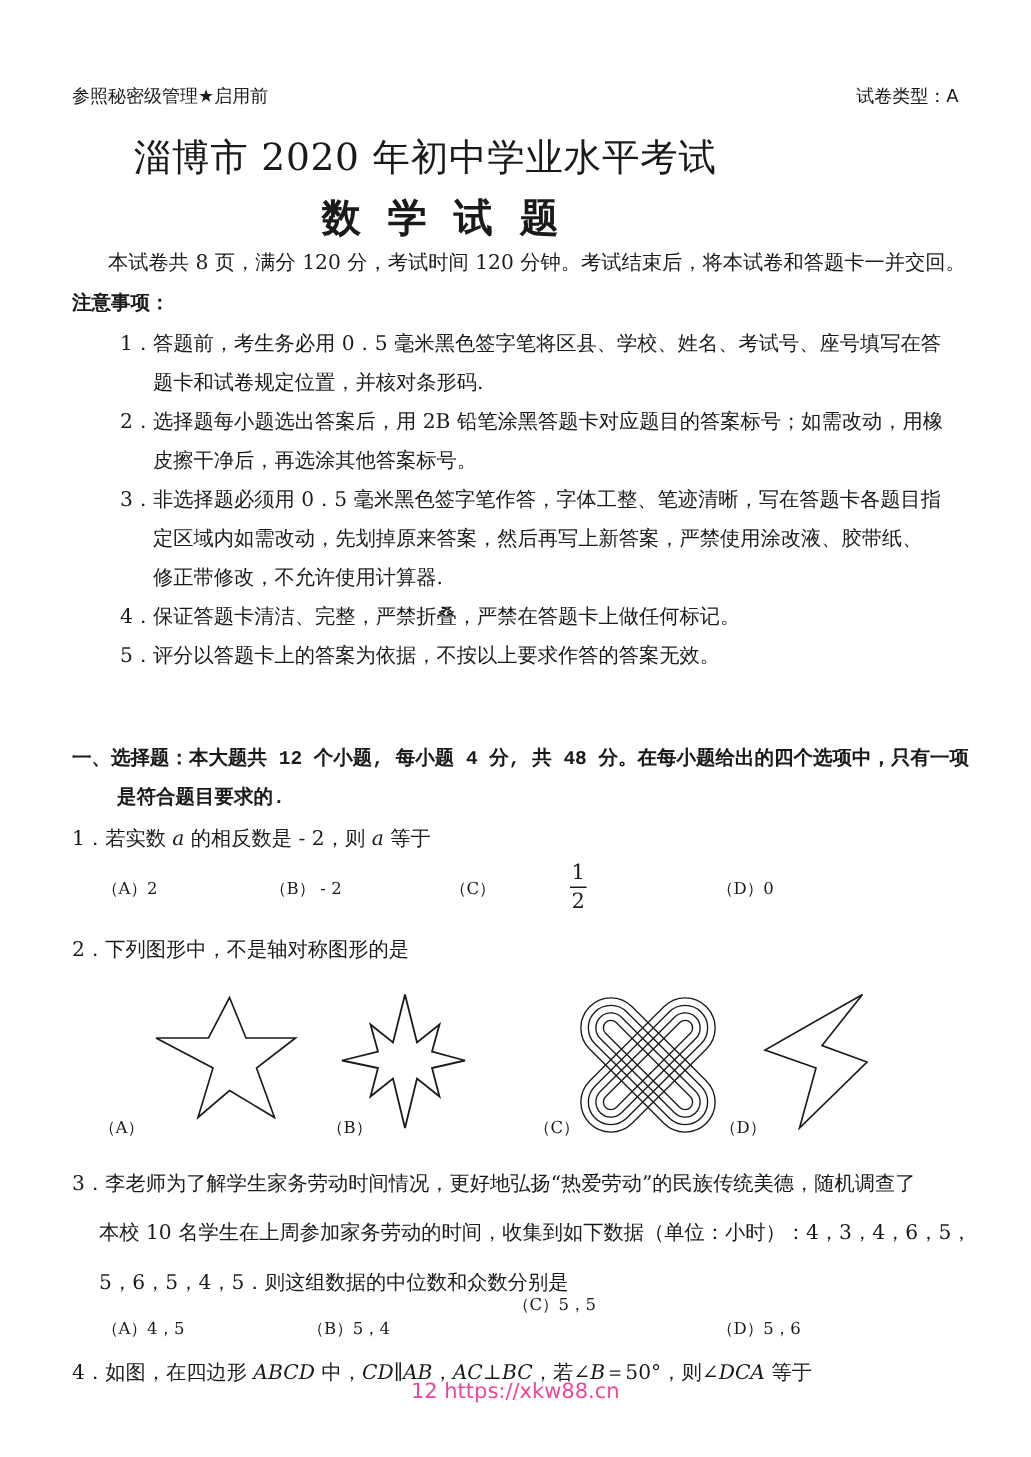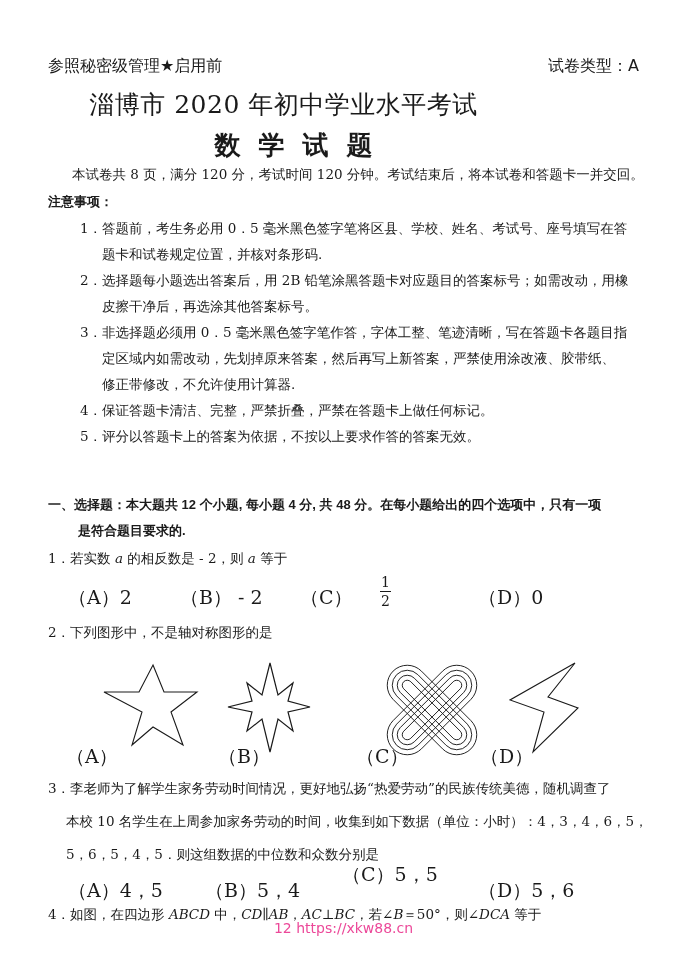--- a/index.html
+++ b/index.html
@@ -2,26 +2,26 @@
 <html><head>
 <meta charset="utf-8">
 <style>
   html, body { margin: 0; padding: 0; background: #ffffff; }
   body {
     width: 687px; height: 971px; position: relative; overflow: hidden;
     font-family: "DejaVu Serif", "Liberation Serif", serif;
     color: #1a1a1a;
   }
   .abs { position: absolute; white-space: nowrap; }
-  .hdr { font-family: "DejaVu Sans", "Liberation Sans", sans-serif; font-size: 16px; top: 56px; text-align: center; }
+  .hdr { font-family: "DejaVu Sans", "Liberation Sans", sans-serif; font-size: 12px; top: 56px; text-align: center; }
   .title1 { left: 0; width: 567px; text-align: center; top: 88px; font-size: 25px; letter-spacing: 0.5px; }
   .title2 { left: 0; width: 605px; text-align: center; top: 128px; font-size: 26px; font-weight: bold; letter-spacing: 18px; font-family: Liberation Mono, monospace; }
   .body-txt { font-size: 13.5px; }
-  .bold-sans { font-family: Liberation Sans, sans-serif; font-weight: bold; font-size: 13px; }
-  .opt { font-size: 19px; }
+  .bold-sans { font-family: Liberation Mono, monospace; font-weight: bold; font-size: 13px; }
+  .opt { font-size: 11px; }
   .frac { position: absolute; display: inline-flex; flex-direction: column; align-items: center; font-size: 14px; line-height: 16px; }
   .frac .bar { width: 11px; height: 1px; background: #1a1a1a; margin: 1px 0; }
   .footer { font-family: "DejaVu Sans", "Liberation Sans", sans-serif; font-size: 14px; color: #ec4899; left: 0; width: 687px; text-align: center; top: 920px; }
   svg.fig { position: absolute; overflow: visible; }
   i { font-style: italic; }
 </style>
 </head>
 <body>
 
 <div class="abs hdr" style="left:48px;">参照秘密级管理★启用前</div>

